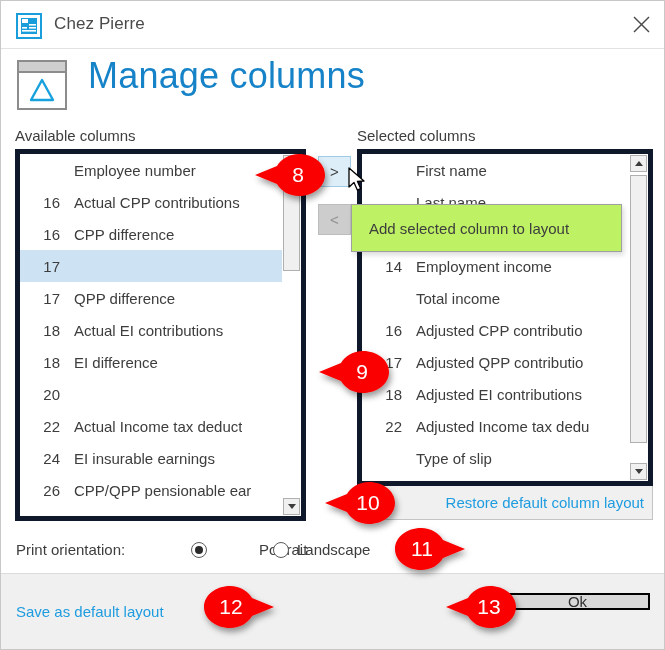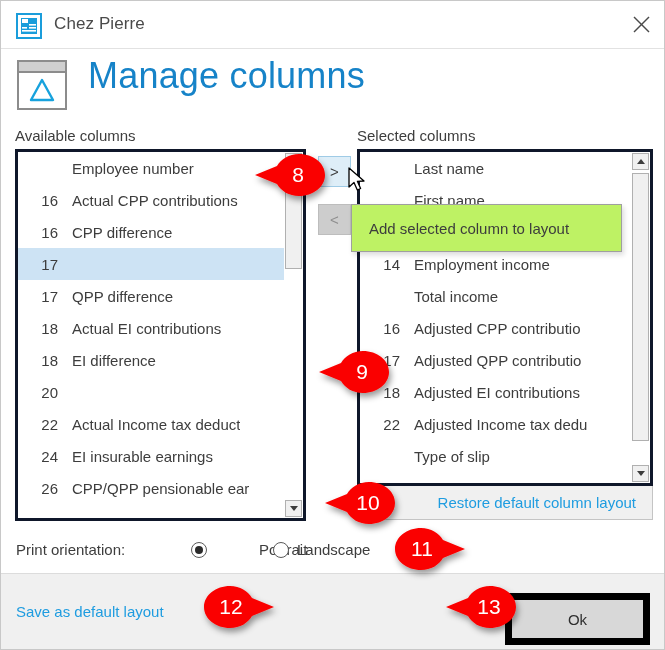--- a/index.html
+++ b/index.html
@@ -74,21 +74,21 @@
     font-size: 15px; color: #3d3d3d;
     white-space: nowrap;
   }
   #label-available { left: 14px; top: 126px; }
   #label-selected  { left: 356px; top: 126px; }
 
   
   .listbox {
     position: absolute;
     background: #ffffff;
-    border: 3px solid #0f172a;
+    border: 5px solid #0f172a;
     box-sizing: border-box;
     overflow: hidden;
   }
   #list-available { left: 14px; top: 148px; width: 291px; height: 372px; }
   #list-selected  { left: 356px; top: 148px; width: 296px; height: 337px; }
 
   .rows {
     position: absolute;
     left: 0; top: 0;
     right: 19px;
@@ -197,21 +197,21 @@
   
   .restore-strip {
     position: absolute;
     left: 356px; top: 485px;
     width: 296px; height: 34px;
     background: #f0f0f0;
     border: 1px solid #c4c4c4;
     border-top: 0;
     box-sizing: border-box;
     display: flex; align-items: center; justify-content: flex-end;
-    padding-right: 16px;
+    padding-right: 8px;
   }
   .linktext {
     color: #1e9ce0;
     font-size: 15px;
     white-space: nowrap;
     cursor: pointer;
   }
 
   
   .orient-row {
@@ -258,23 +258,23 @@
     width: 663px; height: 76px;
     background: #f0f0f0;
     border-top: 1px solid #dcdcdc;
     box-sizing: border-box;
   }
   #save-default-link {
     position: absolute; left: 15px; top: 29px;
   }
   #ok-button {
     position: absolute; left: 504px; top: 592px;
-    width: 145px; height: 52px;
+    width: 145px; height: 17px;
     background: #d8d8d8;
-    border: 7px solid #000000;
+    border: 2px solid #000000;
     box-sizing: border-box;
     display: flex; align-items: center; justify-content: center;
     font-size: 15px; color: #2e2e2e;
     cursor: default;
     z-index: 5;
   }
 
   
   .badge {
     position: absolute;
@@ -385,25 +385,25 @@
       <div class="sb-arrow down">
         <span class="tri down"></span>
       </div>
     </div>
   </div>
 
   <div class="listbox" id="list-selected">
     <div class="rows" id="rows-selected">
         <div class="row">
           <span class="num"></span>
+          <span class="txt">First name</span>
+        </div>
+        <div class="row">
+          <span class="num"></span>
           <span class="txt">Last name</span>
-        </div>
-        <div class="row">
-          <span class="num"></span>
-          <span class="txt">First name</span>
         </div>
         <div class="row">
           <span class="num"></span>
           <span class="txt"></span>
         </div>
         <div class="row">
           <span class="num">14</span>
           <span class="txt">Employment income</span>
         </div>
         <div class="row">

